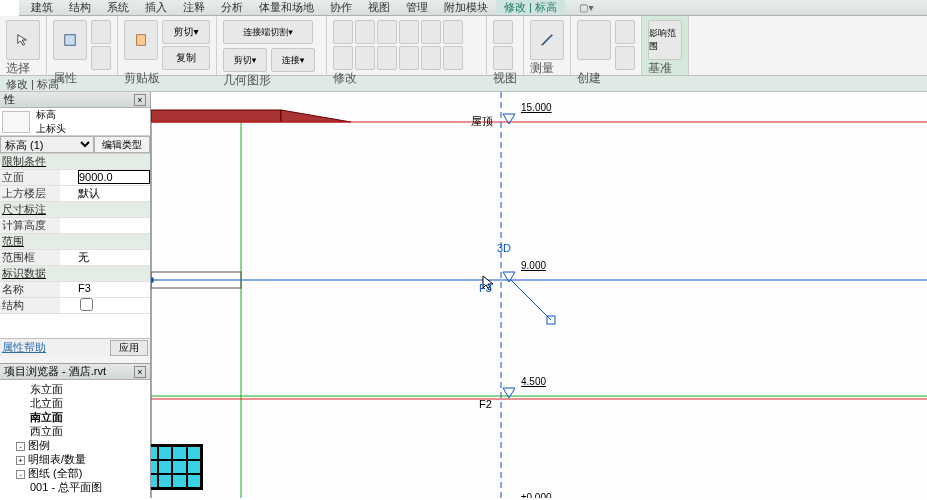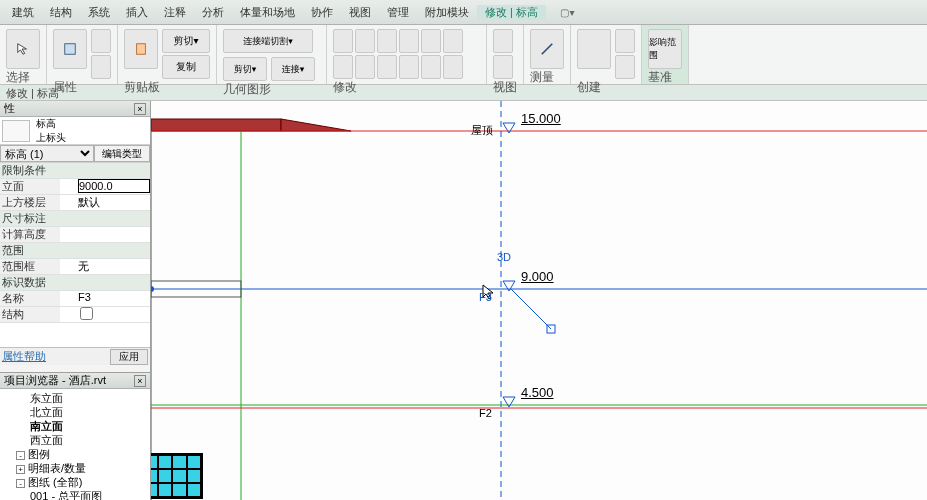--- a/index.html
+++ b/index.html
@@ -1,18 +1,18 @@
 <!DOCTYPE html>
 <html><head>
 <meta charset="utf-8">
 <style>
 * { margin: 0; padding: 0; box-sizing: border-box; font-family: "Microsoft YaHei", sans-serif; font-size: 11px; }
 body { background: #fff; overflow: hidden; width: 927px; height: 500px; position: relative; }
 
-.menubar { height: 25px; background: linear-gradient(#e8edea, #d8e0dc); display: flex; align-items: center; padding: 0 4px; border-bottom: 1px solid #b0b0b0; }
+.menubar { height: 16px; background: linear-gradient(#e8edea, #d8e0dc); display: flex; align-items: center; padding: 0 4px; border-bottom: 1px solid #b0b0b0; margin-left: 19px; }
 .menubar span { padding: 0 8px; color: #333; cursor: default; }
 .menubar span.active { background: #cfe3e0; color: #1a7d5a; }
 .menubar .extra { margin-left: 6px; color: #666; font-size: 10px; }
 
 .ribbon { height: 60px; background: #f2f5f3; border-bottom: 1px solid #c0c0c0; display: flex; }
 .ribbon-group { border-right: 1px solid #d0d0d0; padding: 2px 6px; display: flex; flex-direction: column; justify-content: space-between; }
 .ribbon-group .icons { display: flex; gap: 4px; align-items: flex-start; flex: 1; padding-top: 2px; }
 .ribbon-group .label { text-align: left; font-size: 12px; color: #555; }
 .ribbon-btn { width: 20px; height: 24px; background: #e8e8e8; border: 1px solid #c8c8c8; border-radius: 2px; display: inline-flex; align-items: center; justify-content: center; }
 .ribbon-btn.tall { width: 34px; height: 40px; flex-direction: column; }
@@ -28,21 +28,21 @@
 
 .panel-title { height: 16px; background: linear-gradient(#e5e9e6, #d2d8d4); border-bottom: 1px solid #b0b0b0; padding: 0 4px; display: flex; align-items: center; justify-content: space-between; font-size: 11px; }
 .panel-title .close { width: 12px; height: 12px; border: 1px solid #888; text-align: center; line-height: 10px; font-size: 9px; cursor: pointer; }
 
 .props { flex: 0 0 auto; }
 .props .preview { height: 28px; display: flex; align-items: center; gap: 6px; padding: 2px; border-bottom: 1px solid #d0d0d0; }
 .props .preview .thumb { width: 28px; height: 22px; background: #f8f8f8; border: 1px solid #c0c0c0; }
 .props .row { display: flex; height: 16px; border-bottom: 1px solid #e0e0e0; }
 .props .row .k { width: 60px; padding-left: 2px; background: #f0f0f0; color: #333; }
 .props .row .v { flex: 1; padding-left: 18px; background: #fff; }
-.props .row.section { background: #c2410c; font-size: 10px; }
+.props .row.section { background: #c2410c; font-size: 10px; text-decoration: underline; }
 .props .row.section .k { background: #e4ece6; width: 100%; }
 .props .row select, .props .row input[type=text] { width: 100%; border: none; font-size: 11px; background: transparent; }
 .props input[type=checkbox] { margin-left: 2px; }
 .props .typesel { display: flex; height: 18px; border-bottom: 1px solid #d0d0d0; }
 .props .typesel select { flex: 1; border: 1px solid #b0b0b0; font-size: 11px; }
 .props .typesel button { width: 56px; font-size: 10px; border: 1px solid #b0b0b0; background: #f2f2f2; }
 .props .help { height: 18px; display: flex; justify-content: space-between; align-items: center; padding: 0 2px; background: #f0f0f0; border-top: 1px solid #c0c0c0; }
 .props .help a { color: #2a6db0; text-decoration: underline; text-align: center; }
 .props .help button { font-size: 10px; padding: 0 8px; border: 1px solid #b0b0b0; background: #e8e8e8; }
 
@@ -56,21 +56,21 @@
 .tree .node.sel { font-weight: bold; }
 
 .canvas { flex: 1; position: relative; background: #fdfdfd; overflow: hidden; }
 .canvas svg { position: absolute; inset: 0; }
 
 .swatch { position: absolute; left: -10px; bottom: 8px; width: 62px; height: 46px; }
 .swatch div { display: grid; grid-template-columns: repeat(4,1fr); grid-template-rows: repeat(3,1fr); width: 100%; height: 100%; border: 2px solid #000; }
 .swatch div span { border: 1px solid #000; background: #38d1e6; }
 
 .level-label { position: absolute; font-size: 11px; color: #000; margin-top: 12px; }
-.level-val { position: absolute; font-size: 13px; color: #000; text-decoration: underline; }
+.level-val { position: absolute; font-size: 10px; color: #000; text-decoration: underline; }
 </style>
 </head>
 <body>
 
 <div class="menubar">
   <span>建筑</span>
   <span>结构</span>
   <span>系统</span>
   <span>插入</span>
   <span>注释</span>

